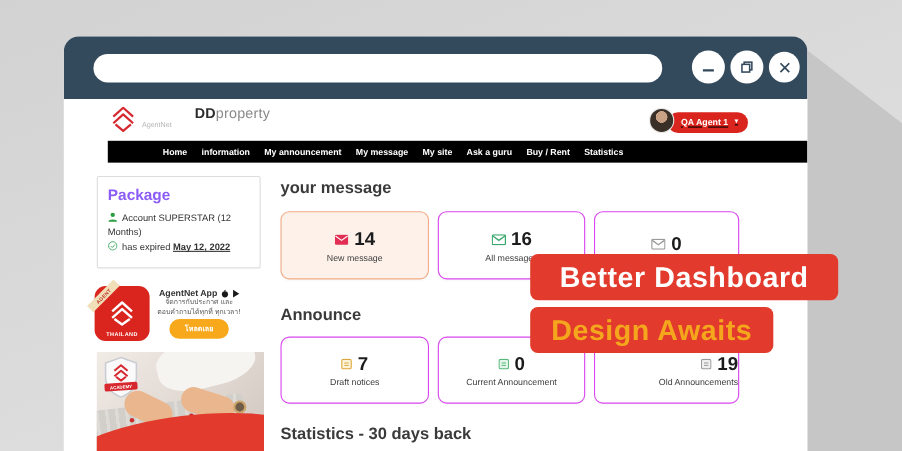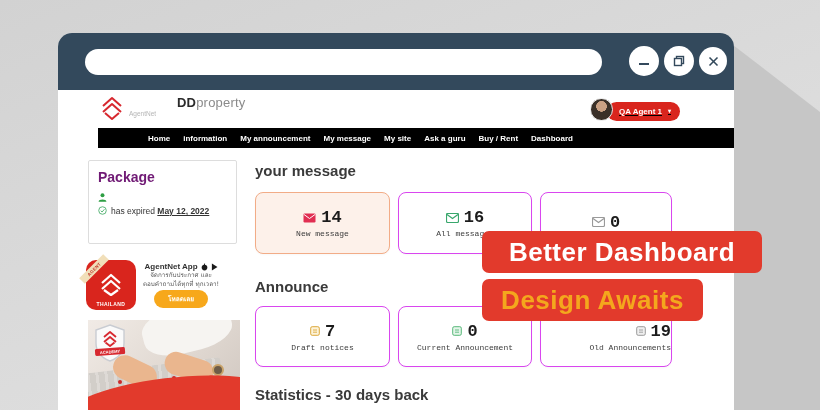--- a/index.html
+++ b/index.html
@@ -36,21 +36,21 @@
   .chev{font-size:6px;line-height:1;}
   
   .nav{height:20px;background:#000;display:flex;align-items:center;gap:13px;
        padding-left:50px;margin-left:40px;}
   .nav span{color:#fff;font-size:8px;font-weight:700;cursor:pointer;white-space:nowrap;}
   
   .content{position:relative;background:#fff;height:262px;}
   
   .pkg{position:absolute;left:30px;top:12px;width:149px;height:84px;
        border:1px solid #ddd;border-radius:2px;box-sizing:border-box;padding:8px 9px;}
-  .pkg h2{margin:0 0 7px 0;font-size:14px;font-weight:700;color:#701a75;}
+  .pkg h2{margin:0 0 7px 0;font-size:14px;font-weight:700;color:#8b5cf6;}
   .pkg-row{font-size:8.5px;color:#333;line-height:1.55;}
   .pkg-row svg{vertical-align:-1px;margin-right:4px;}
   .b{font-weight:700;text-decoration:underline;}
   
   .promo{position:absolute;left:28px;top:112px;width:156px;height:56px;display:flex;gap:7px;}
   .appicon{position:relative;width:50px;height:50px;background:#d9251d;border-radius:10px;
        flex:0 0 auto;display:flex;align-items:center;justify-content:center;cursor:pointer;}
   .appicon .country{position:absolute;bottom:3px;width:100%;text-align:center;
        color:#fff;font-size:5px;letter-spacing:.4px;font-weight:700;}
   .ribbon{position:absolute;left:-9px;top:5px;width:34px;height:8px;background:#f1dfb9;
@@ -73,21 +73,21 @@
   .nail{position:absolute;width:4px;height:4px;border-radius:50%;background:#cc2a2a;}
   .watch{position:absolute;left:124px;top:44px;width:8px;height:8px;border-radius:50%;
        background:#6e5c48;border:2px solid #caa46a;}
   .sleeve{position:absolute;left:54px;top:-14px;width:90px;height:46px;background:#f6f4f1;
        border-radius:40%;transform:rotate(-14deg);}
   .swoosh{position:absolute;bottom:-34px;left:-34px;width:230px;height:66px;background:#e23a2c;
        border-radius:50%;transform:rotate(-7deg);}
   .shield{position:absolute;left:6px;top:4px;}
   
   .main-h{position:absolute;left:197px;font-size:15px;font-weight:600;color:#3a3a3a;}
-  .cardrow{position:absolute;left:197px;display:flex;gap:8px;font-family:Liberation Mono, monospace;}
+  .cardrow{position:absolute;left:197px;display:flex;gap:8px;}
   .card{width:134px;height:62px;border:1px solid #d946ef;border-radius:8px;background:#fff;
        box-sizing:border-box;display:flex;flex-direction:column;align-items:center;
        justify-content:center;gap:2px;cursor:pointer;box-shadow:0 1px 2px rgba(0,0,0,.03);}
   .card.hl{background:#fdf1ea;border:1px solid #f2ac87;}
   .val-line{display:flex;align-items:center;gap:5px;}
   .val{font-size:17px;font-weight:700;color:#1c1c1c;}
   .lbl{font-size:8px;color:#3c3c3c;}
   .row2 .card{height:61px;}
   
   .banner{position:absolute;background:#e23a2c;border-radius:7px;display:flex;
@@ -153,32 +153,32 @@
     </div>
 
     <div class="nav">
       <span>Home</span>
       <span>information</span>
       <span>My announcement</span>
       <span>My message</span>
       <span>My site</span>
       <span>Ask a guru</span>
       <span>Buy / Rent</span>
-      <span>Dashboard</span>
+      <span>Statistics</span>
     </div>
 
     <div class="content">
 
       <div class="pkg">
         <h2>Package</h2>
         <div class="pkg-row">
           <svg width="9" height="9" viewBox="0 0 10 10">
             <circle cx="5" cy="2.6" r="2.2" fill="#2e9e44"></circle>
             <path d="M0.6 9.6 C0.6 6.6 9.4 6.6 9.4 9.6 Z" fill="#2e9e44"></path>
-          </svg>
+          </svg><span>Account SUPERSTAR (12 Months)</span>
         </div>
         <div class="pkg-row">
           <svg width="9" height="9" viewBox="0 0 10 10">
             <circle cx="5" cy="5" r="4.2" fill="none" stroke="#4caf6d" stroke-width="1"></circle>
             <path d="M3 5.2 L4.5 6.7 L7.2 3.6" fill="none" stroke="#4caf6d" stroke-width="1"></path>
           </svg><span>has expired </span><span class="b">May 12, 2022</span>
         </div>
       </div>
 
       <div class="promo">

